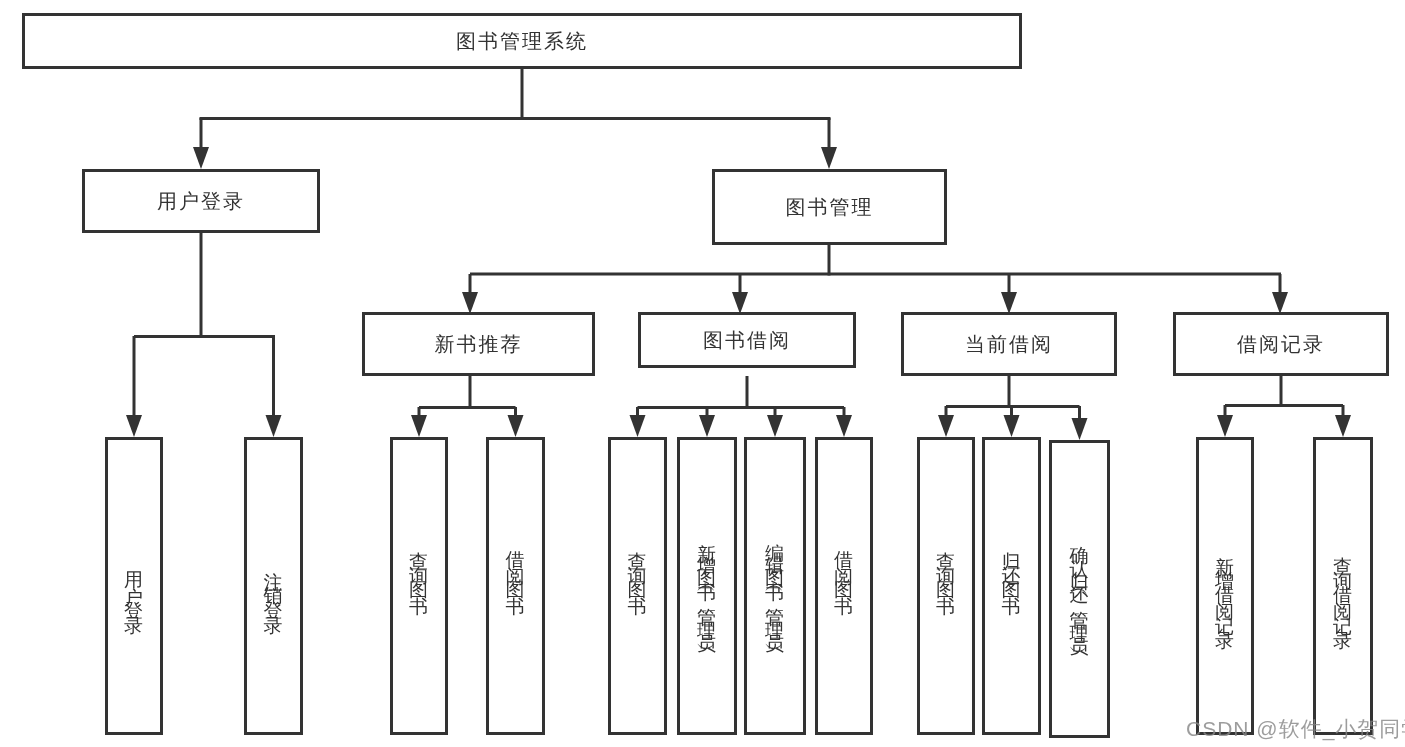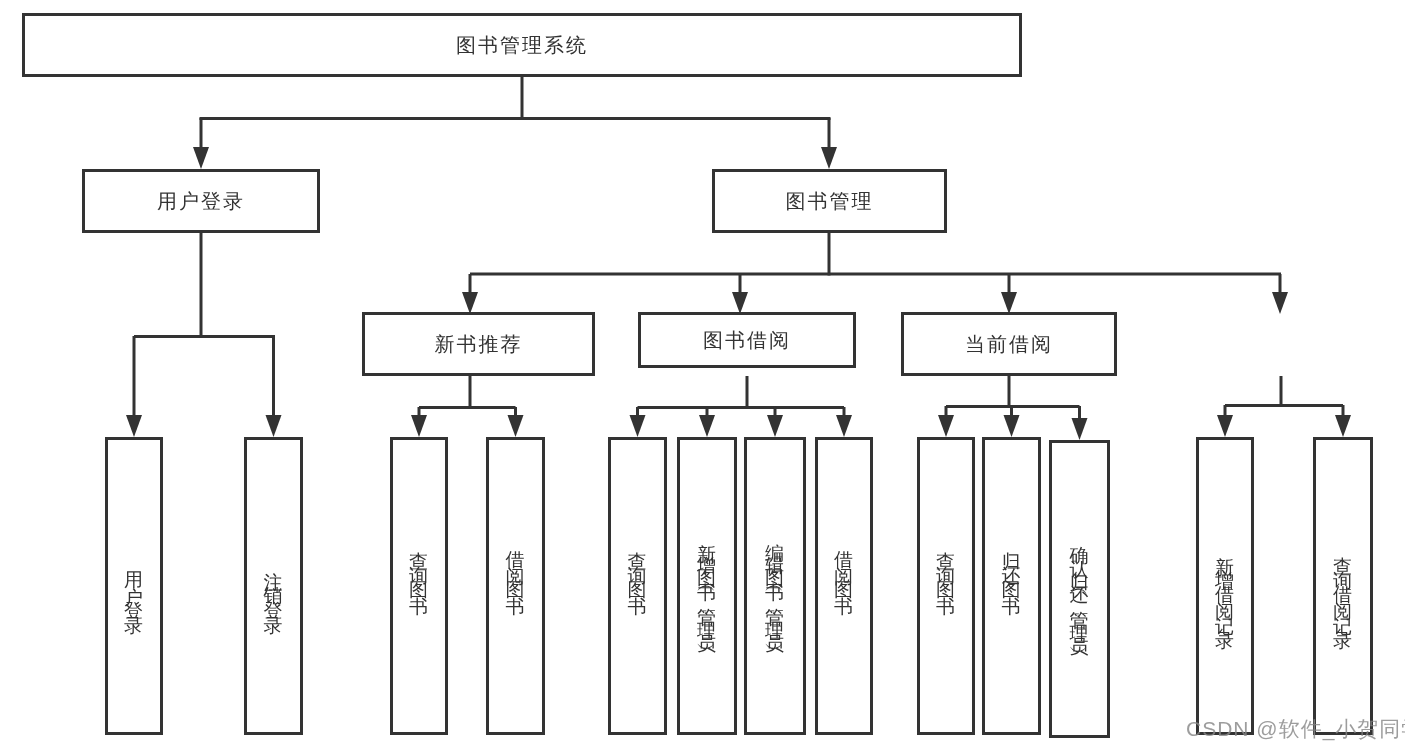--- a/index.html
+++ b/index.html
@@ -126,40 +126,43 @@
     <path class="ah" d="M1071.5 418 L1087.5 418 L1079.5 440 Z"></path>
 
     <path class="ln" d="M1281 376 V407"></path>
     <path class="ln" d="M1225 405.5 H1343"></path>
     <path class="ln" d="M1225 405 V417"></path>
     <path class="ah" d="M1217 415 L1233 415 L1225 437 Z"></path>
     <path class="ln" d="M1343 405 V417"></path>
     <path class="ah" d="M1335 415 L1351 415 L1343 437 Z"></path>
   </svg>
 
-  <div class="node hnode" style="left:22px; top:13px; width:1000px; height:64px;">
+  <div class="node hnode" style="left:22px; top:13px; width:1000px; height:56px;">
     <span>图书管理系统</span>
   </div>
 
   <div class="node hnode" style="left:82px; top:169px; width:238px; height:64px;">
     <span>用户登录</span>
   </div>
-  <div class="node hnode" style="left:712px; top:169px; width:235px; height:64px;">
+  <div class="node hnode" style="left:712px; top:169px; width:235px; height:76px;">
     <span>图书管理</span>
   </div>
 
   <div class="node hnode" style="left:362px; top:312px; width:233px; height:64px;">
     <span>新书推荐</span>
   </div>
   <div class="node hnode" style="left:638px; top:312px; width:218px; height:56px;">
     <span>图书借阅</span>
   </div>
   <div class="node hnode" style="left:901px; top:312px; width:216px; height:64px;">
     <span>当前借阅</span>
   </div>
+  <div class="node hnode" style="left:1173px; top:312px; width:216px; height:64px;">
+    <span>借阅记录</span>
+  </div>
 
   <div class="node vnode" style="left:105px; top:437px; width:58px; height:298px;">
     <span class="vtext">用户登录</span>
   </div>
   <div class="node vnode" style="left:244px; top:437px; width:59px; height:298px;">
     <span class="vtext">注销登录</span>
   </div>
 
   <div class="node vnode up" style="left:390px; top:437px; width:58px; height:298px;">
     <span class="vtext">查询图书</span>

